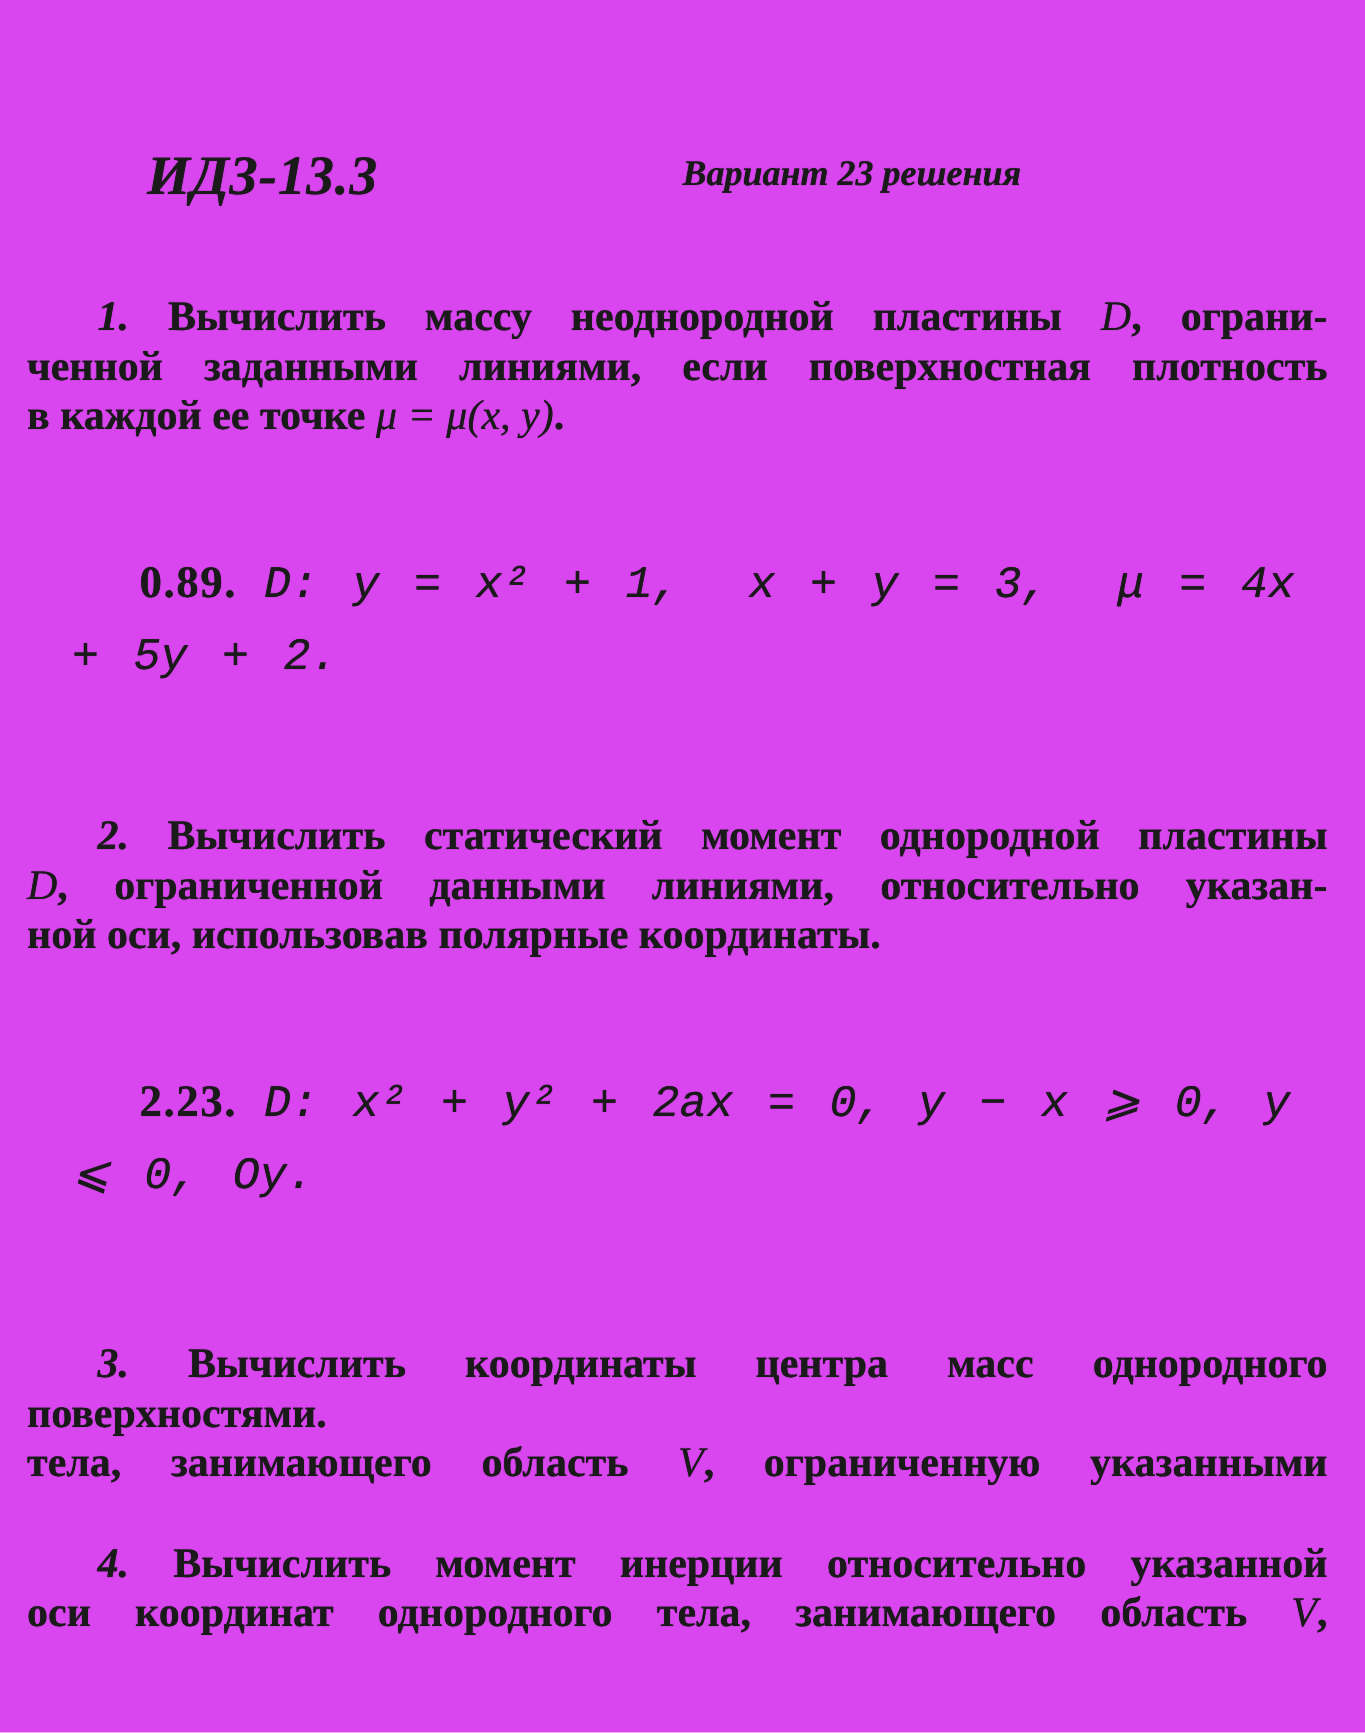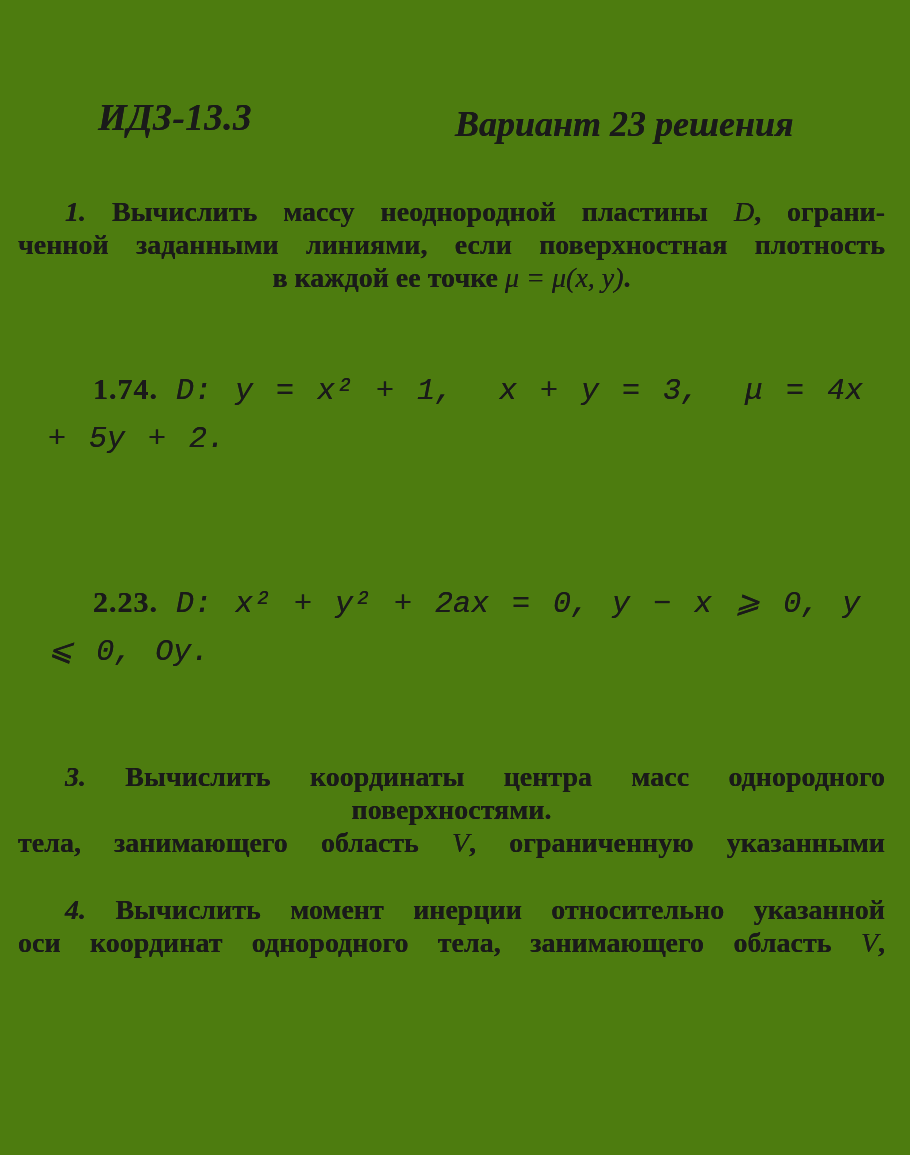--- a/index.html
+++ b/index.html
@@ -1,45 +1,45 @@
 <!DOCTYPE html>
 <html><head>
 <meta charset="utf-8">
 <style>
   * { margin: 0; padding: 0; box-sizing: border-box; }
   html, body { background: #ffffff; }
   .page {
     position: relative;
     width: 910px;
     height: 1155px;
-    background: #4d7c0f;
+    background: #d946ef;
     overflow: hidden;
     font-family: "Liberation Serif", "DejaVu Serif", serif;
     color: #1a1a1a;
   }
   
   .header { position: relative; height: 148px; }
   .header-code {
     position: absolute; left: 98px; top: 96px;
     font-size: 37px; font-weight: 700; font-style: italic;
     letter-spacing: 0.5px;
     text-shadow: 0 0 0.6px currentColor;
   }
   .header-variant {
     position: absolute; left: 455px; top: 103px;
-    font-size: 36px; font-weight: 700; font-style: italic;
+    font-size: 24px; font-weight: 700; font-style: italic;
     text-shadow: 0 0 0.6px currentColor;
   }
   
   .statement {
     margin-left: 18px; margin-right: 25px;
     font-size: 28px; line-height: 33px;
     text-shadow: 0 0 0.5px currentColor;
   }
-  .statement .line { display: block; text-align: center; }
+  .statement .line { display: block; }
   .line.justify { text-align: justify; text-align-last: justify; }
   .line.indent { text-indent: 47px; }
   
   .item {
     margin-left: 48px; margin-right: 25px;
     font-size: 30px; line-height: 45px;
     white-space: pre-wrap;
     text-shadow: 0 0 0.5px currentColor;
   }
   .item-label { font-weight: 700; letter-spacing: 1px; padding-right: 18px; }
@@ -63,25 +63,30 @@
     <span class="header-variant">Вариант 23 решения</span>
   </div>
 
   <section>
     <p class="statement" style="margin-top:47px">
       <span class="line indent justify"><span class="seg-bi">1.</span><span class="seg-n"> Вычислить массу неоднородной пластины </span><span class="seg-i">D</span><span class="seg-n">, ограни-</span></span>
       <span class="line justify"><span class="seg-n">ченной заданными линиями, если поверхностная плотность</span></span>
       <span class="line"><span class="seg-n">в каждой ее точке </span><span class="seg-i">μ = μ(x, y)</span><span class="seg-n">.</span></span>
     </p>
     <p class="item" style="margin-top:27px">
-      <span class="item-label">1.74.</span><span class="item-math">D: y = x² + 1,  x + y = 3,  μ = 4x + 5y + 2.</span>
+      <span class="item-label">0.89.</span><span class="item-math">D: y = x² + 1,  x + y = 3,  μ = 4x + 5y + 2.</span>
     </p>
   </section>
 
   <section>
+    <p class="statement" style="margin-top:34px">
+      <span class="line indent justify"><span class="seg-bi">2.</span><span class="seg-n"> Вычислить статический момент однородной пластины</span></span>
+      <span class="line justify"><span class="seg-i">D</span><span class="seg-n">, ограниченной данными линиями, относительно указан-</span></span>
+      <span class="line"><span class="seg-n">ной оси, использовав полярные координаты.</span></span>
+    </p>
     <p class="item" style="margin-top:27px">
       <span class="item-label">2.23.</span><span class="item-math">D: x² + y² + 2ax = 0, y − x ⩾ 0, y ⩽ 0, Oy.</span>
     </p>
   </section>
 
   <section>
     <p class="statement" style="margin-top:40px">
       <span class="line indent justify"><span class="seg-bi">3.</span><span class="seg-n"> Вычислить координаты центра масс однородного</span></span>
       <span class="line"><span class="seg-n">поверхностями.</span></span>
       <span class="line justify"><span class="seg-n">тела, занимающего область </span><span class="seg-i">V</span><span class="seg-n">, ограниченную указанными</span></span>

